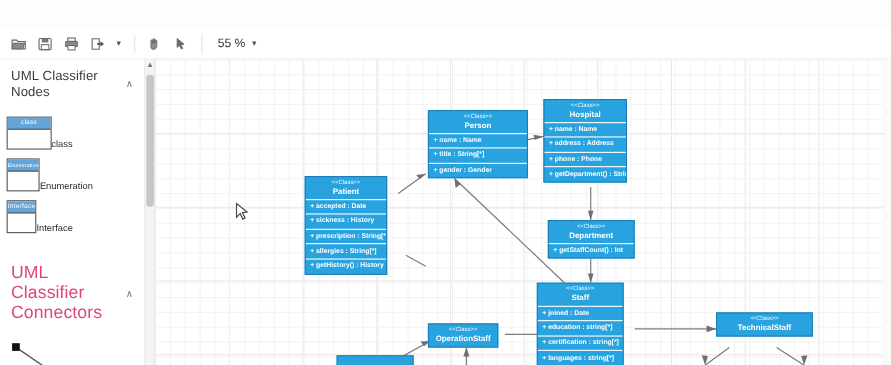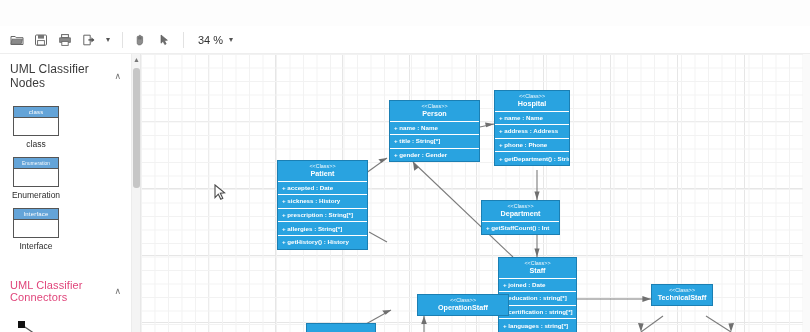--- a/index.html
+++ b/index.html
@@ -52,26 +52,26 @@
     position: absolute; left: 0; top: 0; width: 9px; height: 11px;
     display: flex; align-items: center; justify-content: center;
     font-size: 7px; color: #777; background: #f4f4f4;
   }
 
   .pal-section-head {
     display: flex; align-items: center; justify-content: center;
     padding: 8px 10px 6px 10px;
   }
   .pal-section-title { font-size: 12px; color: #3b3b3b; letter-spacing: .1px; }
-  .pal-section-title.accent { color: #e0457b; font-size: 11px; }
+  .pal-section-title.accent { color: #e0457b; font-size: 16px; }
   .pal-chevron { font-size: 9px; color: #777; cursor: pointer; }
 
   .pal-grid { display: flex; flex-wrap: wrap; padding: 4px 6px 0 6px; }
   .pal-item {
-    width: 60px; display: flex; flex-direction: column; align-items: center;
+    width: 60px; display: flex; align-items: flex-end;
     margin: 6px 0 2px 0; cursor: pointer;
   }
   .pal-item-label { font-size: 8.5px; color: #2b2b2b; margin-top: 3px; text-align: center; }
 
   
   .mini-class {
     width: 46px; height: 30px; border: 1px solid #555; background: #ffffff;
   }
   .mini-class-head {
     height: 11px; background: #64a4d8; border-bottom: 1px solid #555;
@@ -174,21 +174,21 @@
     </div>
 
     <div class="tb-btn">
       <svg width="14" height="14" viewBox="0 0 14 14">
         <path d="M4 2l6.4 5.2-2.9.4 1.7 3.3-1.4.7L6 8.3 4 10.2z" fill="#6d6d6d" stroke="#555" stroke-width=".6"></path>
       </svg>
     </div>
 
     <div class="tb-sep"></div>
 
-    <div class="zoom-label">34 %</div>
+    <div class="zoom-label">55 %</div>
     <div class="tb-caret">▾</div>
   </div>
 
   <div class="palette">
 
     <div class="pal-section-head">
       <span class="pal-section-title">UML Classifier Nodes</span>
       <span class="pal-chevron">∧</span>
     </div>
 
@@ -296,59 +296,59 @@
       <div class="node-head">
         <div class="node-stereo">&lt;&lt;Class&gt;&gt;</div>
         <div class="node-name">Hospital</div>
       </div>
       <div class="node-attr">+ name : Name</div>
       <div class="node-attr">+ address : Address</div>
       <div class="node-attr">+ phone : Phone</div>
       <div class="node-attr">+ getDepartment() : String</div>
     </div>
 
-    <div class="node" style="left:136px; top:106px; width:91px;">
+    <div class="node" style="left:136px; top:106px; width:75px;">
       <div class="node-head">
         <div class="node-stereo">&lt;&lt;Class&gt;&gt;</div>
         <div class="node-name">Patient</div>
       </div>
       <div class="node-attr">+ accepted : Date</div>
       <div class="node-attr">+ sickness : History</div>
       <div class="node-attr">+ prescription : String[*]</div>
       <div class="node-attr">+ allergies : String[*]</div>
       <div class="node-attr">+ getHistory() : History</div>
     </div>
 
-    <div class="node" style="left:340px; top:146px; width:79px;">
+    <div class="node" style="left:357px; top:146px; width:79px;">
       <div class="node-head">
         <div class="node-stereo">&lt;&lt;Class&gt;&gt;</div>
         <div class="node-name">Department</div>
       </div>
       <div class="node-attr">+ getStaffCount() : Int</div>
     </div>
 
-    <div class="node" style="left:357px; top:203px; width:79px;">
+    <div class="node" style="left:347px; top:203px; width:79px;">
       <div class="node-head">
         <div class="node-stereo">&lt;&lt;Class&gt;&gt;</div>
         <div class="node-name">Staff</div>
       </div>
       <div class="node-attr">+ joined : Date</div>
       <div class="node-attr">+ education : string[*]</div>
       <div class="node-attr">+ certification : string[*]</div>
       <div class="node-attr">+ languages : string[*]</div>
     </div>
 
-    <div class="node" style="left:248px; top:240px; width:92px;margin-left:28px;">
+    <div class="node" style="left:248px; top:240px; width:64px;">
       <div class="node-head" style="border-bottom:none">
         <div class="node-stereo">&lt;&lt;Class&gt;&gt;</div>
         <div class="node-name">OperationStaff</div>
       </div>
     </div>
 
-    <div class="node" style="left:510px; top:230px; width:62px;">
+    <div class="node" style="left:510px; top:230px; width:88px;">
       <div class="node-head" style="border-bottom:none">
         <div class="node-stereo">&lt;&lt;Class&gt;&gt;</div>
         <div class="node-name">TechnicalStaff</div>
       </div>
     </div>
 
     <div class="node" style="left:165px; top:269px; width:70px; height:16px;">
       <div class="node-head" style="border-bottom:none">
         <div class="node-stereo"></div>
       </div>

